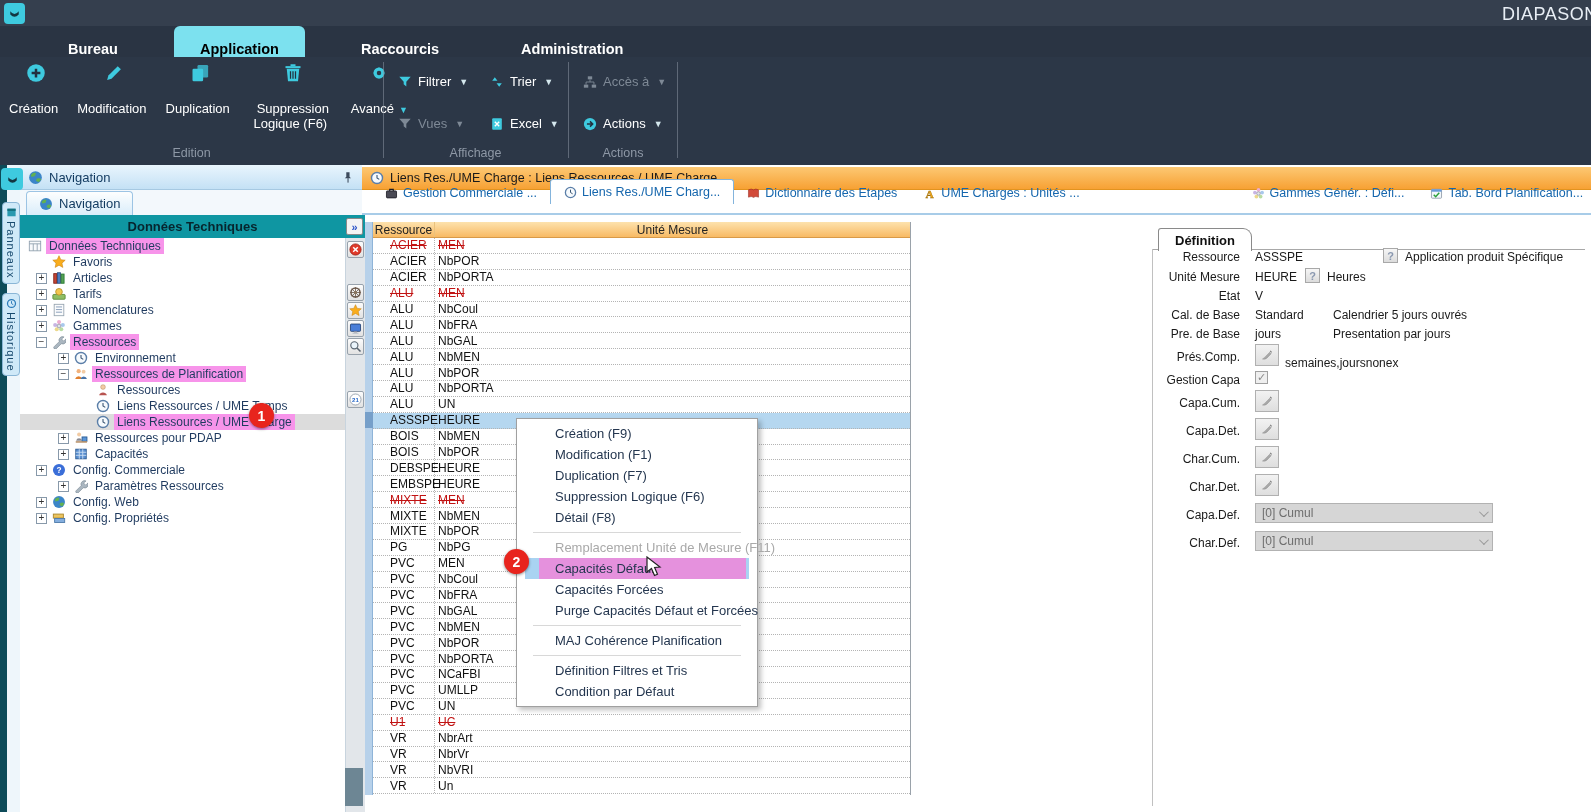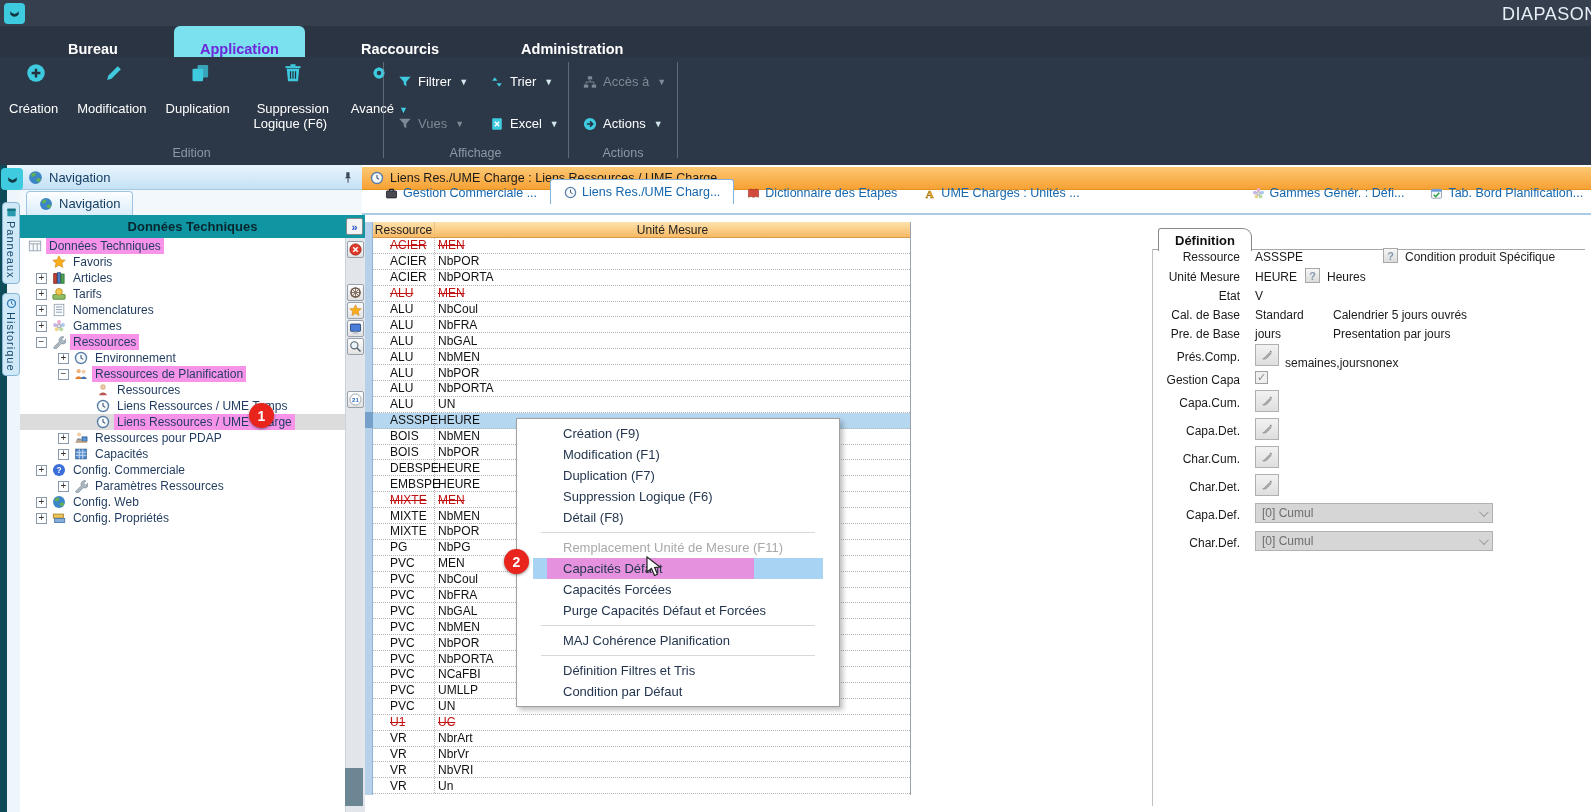--- a/index.html
+++ b/index.html
@@ -8,21 +8,21 @@
 .abs{position:absolute}
 svg{display:block}
 
 
 #topbar{left:0;top:0;width:1591px;height:26px;background:#353f4e}
 #applogo{left:4px;top:3px;width:21px;height:21px;background:#3ecadf;border-radius:4px;display:flex;align-items:center;justify-content:center}
 #applogo svg{width:15px;height:15px}
 #apptitle{left:1502px;top:4px;color:#e8eef5;font-size:18px;letter-spacing:.5px;white-space:nowrap}
 #tabrow{left:0;top:26px;width:1591px;height:31px;background:#2a3443;display:flex;align-items:stretch;padding-left:42px;gap:30px}
 .wtab{position:relative;display:flex;align-items:flex-end;padding:0 26px;color:#fff;font-weight:bold;font-size:14.5px;white-space:nowrap}
-.wtab[data-active="1"]{background:#7ce1ef;color:#6d28d9;border-radius:6px 6px 0 0}
+.wtab[data-active="1"]{background:#7ce1ef;color:#000000;border-radius:6px 6px 0 0}
 .wtab[data-active="1"]::after{content:"";position:absolute;left:0;right:0;bottom:-3px;height:3px;background:#7ce1ef}
 
 
 #ribbon{left:0;top:57px;width:1591px;height:108px;background:#2c3747}
 #edbtns{position:absolute;left:2px;top:6px;display:flex}
 .bigbtn{display:flex;flex-direction:column;align-items:center;color:#fff;font-size:13px;padding:0 7px;text-align:center}
 .bigbtn svg{width:20px;height:20px;color:#3ecadf}
 .biglabel{margin-top:19px;line-height:1.15;max-width:88px}
 .dda{color:#3ecadf;font-size:9px;margin-left:5px}
 .grplbl{position:absolute;top:89px;text-align:center;color:#8e98a6;font-size:12.5px}
@@ -98,21 +98,21 @@
 .th{display:flex;align-items:center;justify-content:center}
 .th1{width:62px;border-right:1px solid #eac27c}
 .th2{flex:1}
 .trow{display:flex;height:15.9px;border-bottom:1px dotted #b4b4b4;font-size:12px;color:#111}
 .tc1{width:62px;padding-left:17px;border-right:1px dotted #b4b4b4;display:flex;align-items:center}
 .tc2{flex:1;padding-left:3px;display:flex;align-items:center}
 .trow[data-state="deleted"]{color:#c11212;text-decoration:line-through}
 .trow[data-state="selected"]{background:#b5d7f0}
 
 
-#ctxmenu{left:516px;top:418px;width:324px;background:#fff;border:1px solid #a0a0a0;box-shadow:3px 3px 5px rgba(0,0,0,.25);padding:4px 16px;z-index:5}
+#ctxmenu{left:516px;top:418px;width:242px;background:#fff;border:1px solid #a0a0a0;box-shadow:3px 3px 5px rgba(0,0,0,.25);padding:4px 8px;z-index:5}
 .mi{height:21px;display:flex;align-items:center;padding-left:30px;font-size:13px;color:#24364f;white-space:nowrap}
 .mi[data-state="disabled"]{color:#a9a9a9}
 .mi[data-state="highlighted"]{background:linear-gradient(90deg,#a9d3f2 0 14px,#e591dd 14px 221px,#a9d3f2 221px)}
 .mi[data-state="separator"]{height:9px;padding:0 8px}
 .mi[data-state="separator"]::after{content:"";flex:1;height:1px;background:#d8d8d8}
 
 
 #defborder-top{left:1152px;top:249px;width:433px;height:1px;background:#a8a8a8}
 #defborder-left{left:1152px;top:249px;width:1px;height:557px;background:#c0c0c0}
 #deftab{left:1158px;top:228px;height:23px;padding:0 16px;background:#fff;border:1px solid #8a8a8a;border-bottom:none;border-radius:3px 9px 0 0;display:flex;align-items:center;font-weight:bold;font-size:13px;color:#101010;z-index:2}
@@ -977,21 +977,21 @@
 
   <div class="abs" id="defborder-top"></div>
   <div class="abs" id="defborder-left"></div>
   <div class="abs" id="deftab">
     <span>Définition</span>
   </div>
 
   <div class="flabel" style="top:250px">Ressource</div>
   <div class="fval" style="top:250px">ASSSPE</div>
   <div class="helpbtn" style="left:1383px;top:248px">?</div>
-  <div class="fdesc" style="left:1405px;top:250px">Condition produit Spécifique</div>
+  <div class="fdesc" style="left:1405px;top:250px">Application produit Spécifique</div>
 
   <div class="flabel" style="top:270px">Unité Mesure</div>
   <div class="fval" style="top:270px">HEURE</div>
   <div class="helpbtn" style="left:1305px;top:268px">?</div>
   <div class="fdesc" style="left:1327px;top:270px">Heures</div>
 
   <div class="flabel" style="top:289px">Etat</div>
   <div class="fval" style="top:289px">V</div>
 
   <div class="flabel" style="top:308px">Cal. de Base</div>

